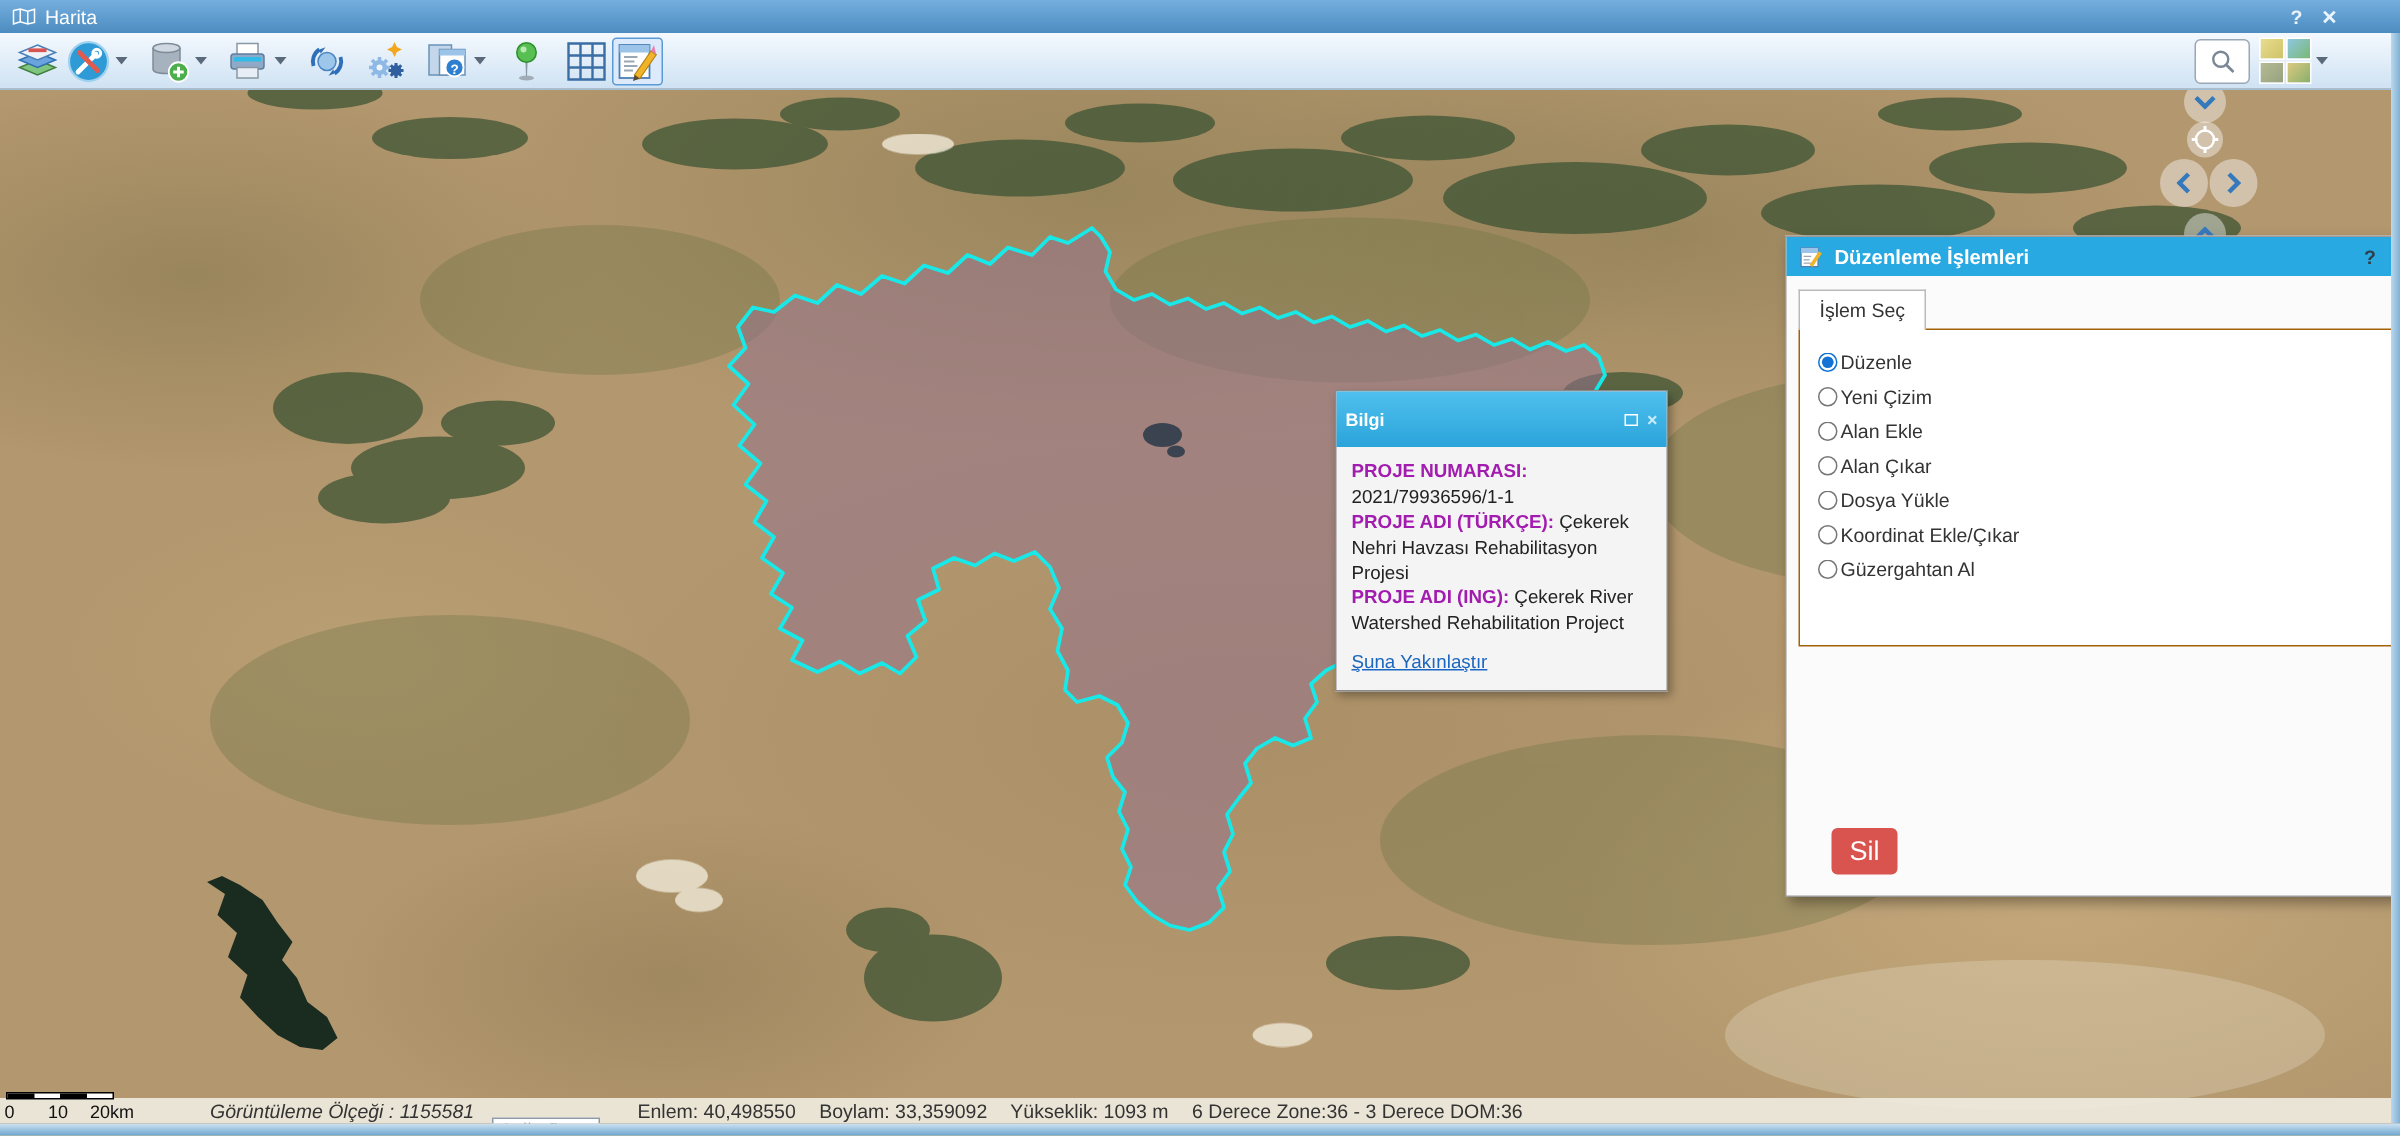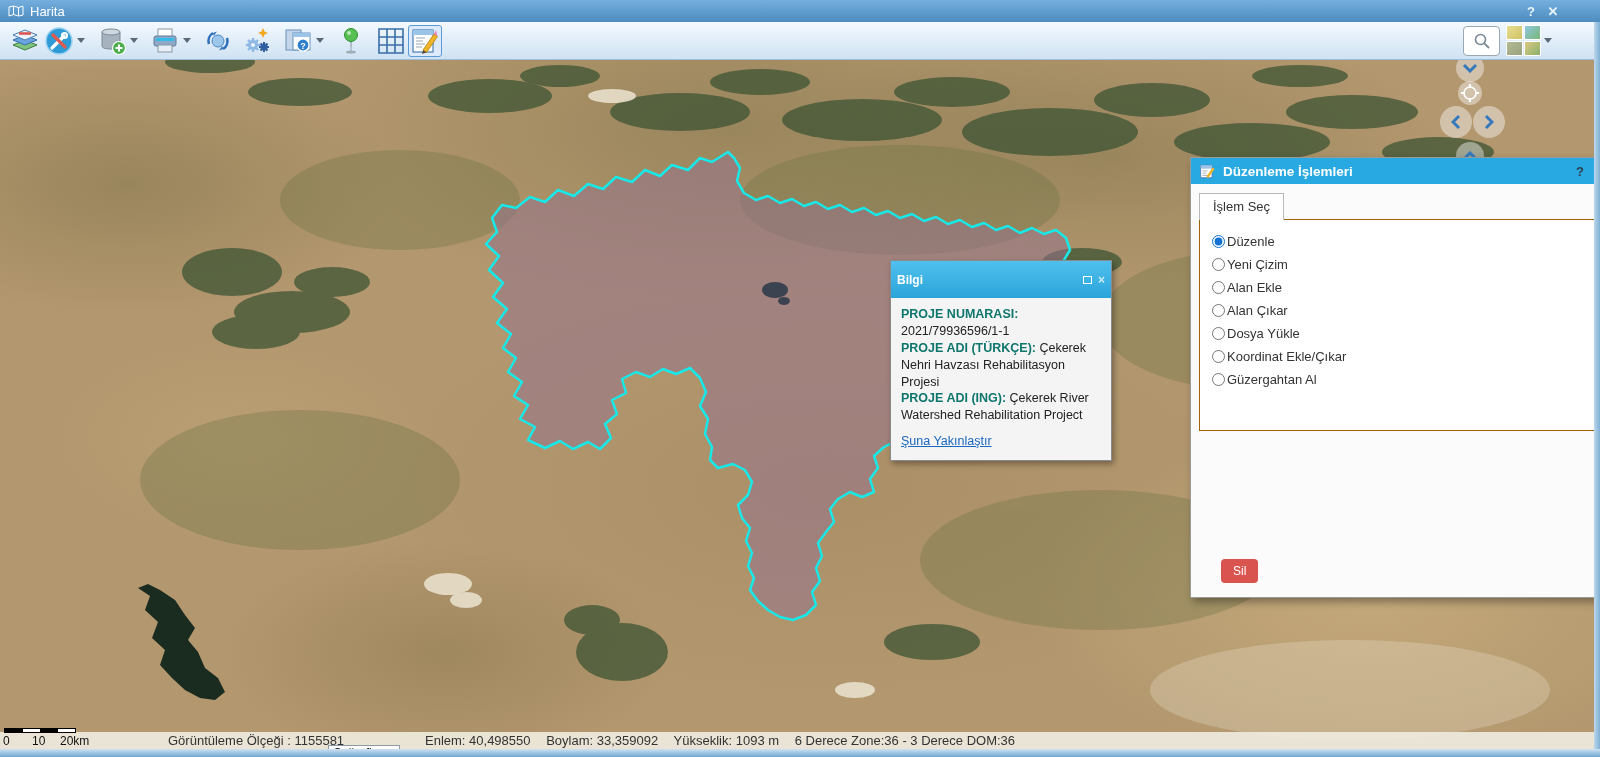--- a/index.html
+++ b/index.html
@@ -56,21 +56,21 @@
 
   
   .popup { position:absolute; left:890px; top:200px; width:222px; z-index:30;
     border:1px solid #8a8a8a; box-shadow:2px 3px 6px rgba(0,0,0,.35); background:#f4f4f4; }
   .popup-head { height:37px; background:linear-gradient(#4fc0ee,#2ba4da); display:flex;
     align-items:center; padding:0 6px; color:#fff; font-weight:bold; font-size:12px; }
   .popup-head .spacer{flex:1;}
   .popup-max { width:9px; height:8px; border:1px solid #fff; margin-right:6px; cursor:pointer; }
   .popup-close { color:#c9ecfa; font-weight:bold; font-size:12px; cursor:pointer; }
   .popup-body { padding:8px 10px 10px; font-size:12.5px; color:#222; line-height:1.35; }
-  .popup-body b { color:#0f766e; }
+  .popup-body b { color:#a21caf; }
   .popup-link { display:inline-block; margin-top:9px; color:#1a66c0;
     text-decoration:underline; font-size:12.5px; cursor:pointer; }
 
   
   .panel { position:absolute; left:1190px; top:97px; width:476px; height:441px; z-index:30;
     background:#fbfbfb; border:1px solid #9a9a9a; box-shadow:3px 4px 8px rgba(0,0,0,.35); }
   .panel-head { height:26px; background:#29a9e1; display:flex; align-items:center;
     padding:0 8px; color:#fff; }
   .panel-head .ttl { font-size:13.5px; font-weight:bold; margin-left:7px; }
   .panel-head .spacer { flex:1; }
@@ -80,36 +80,36 @@
   .tabs { padding:8px 8px 0; }
   .tab { display:inline-block; background:#fff; border:1px solid #b9b9b9; border-bottom:none;
     padding:5px 13px 6px; font-size:13px; color:#333; position:relative; top:1px; cursor:pointer; }
   .tab-box { margin:0 8px; border:1px solid #a16207; background:#fff; height:212px;
     padding:10px 12px; }
   .opt { display:flex; align-items:center; height:22px; margin-bottom:1px; cursor:pointer;
     font-size:13px; color:#333; }
   .opt input { width:13px; height:13px; margin-right:2px; accent-color:#1273d4; cursor:pointer; }
   .panel-btns { position:absolute; left:0; right:0; bottom:14px; padding:0 8px 0 30px;
     display:flex; justify-content:space-between; }
-  .btn { border:none; border-radius:4px; color:#fff; font-size:12px;
+  .btn { border:none; border-radius:4px; color:#fff; font-size:18px;
     padding:5px 12px; cursor:pointer; font-family:"Liberation Sans",sans-serif; }
   .btn-red { background:#d9534f; }
   .btn-blue { background:#428bca; }
 
   
   .statusbar { position:absolute; left:0; bottom:0; width:1594px; height:17px;
     background:rgba(239,234,222,.92); z-index:25; font-size:13px; color:#333; }
   .scalebar { position:absolute; left:4px; top:-4px; width:72px; height:5px;
     border:1px solid #000; display:flex; background:#fff; }
   .scalebar i { flex:1; } .scalebar i:nth-child(odd){ background:#000; }
   .scale-lbls { position:absolute; left:0; top:2px; width:110px; font-size:12px; color:#111; }
   .scale-lbls span { position:absolute; }
   .sl0{left:3px;} .sl10{left:32px;} .sl20{left:60px;}
   .st-item { position:absolute; top:1px; white-space:nowrap; }
-  .st-scale { left:168px; }
+  .st-scale { left:140px;font-style:italic; }
   .crs-select { position:absolute; left:328px; top:13px; width:72px; height:16px; background:#fff;
     border:1px solid #8d9aa8; display:flex; align-items:center; padding:0 4px; font-size:12px;
     color:#222; cursor:pointer; }
   .crs-select .chev { margin-left:auto; }
   .st-coords { left:425px; }
   .st-coords span { margin-right:12px; }
 
   
   .frame-right { position:absolute; right:0; top:22px; width:6px; height:727px;
     background:linear-gradient(90deg,#bcd8ec,#7fb0d4); z-index:60; }

